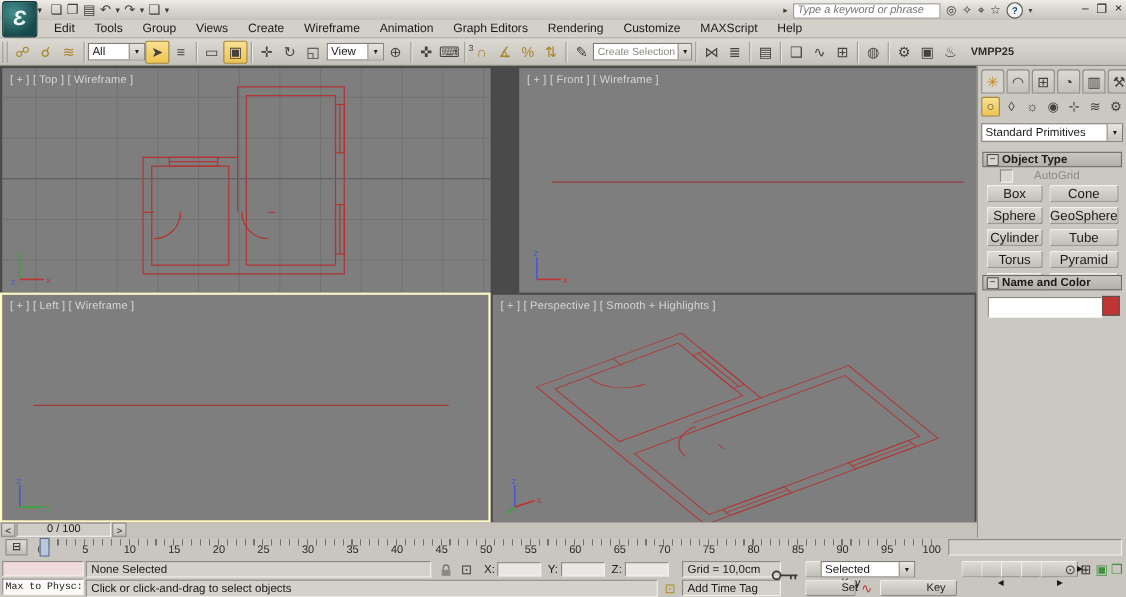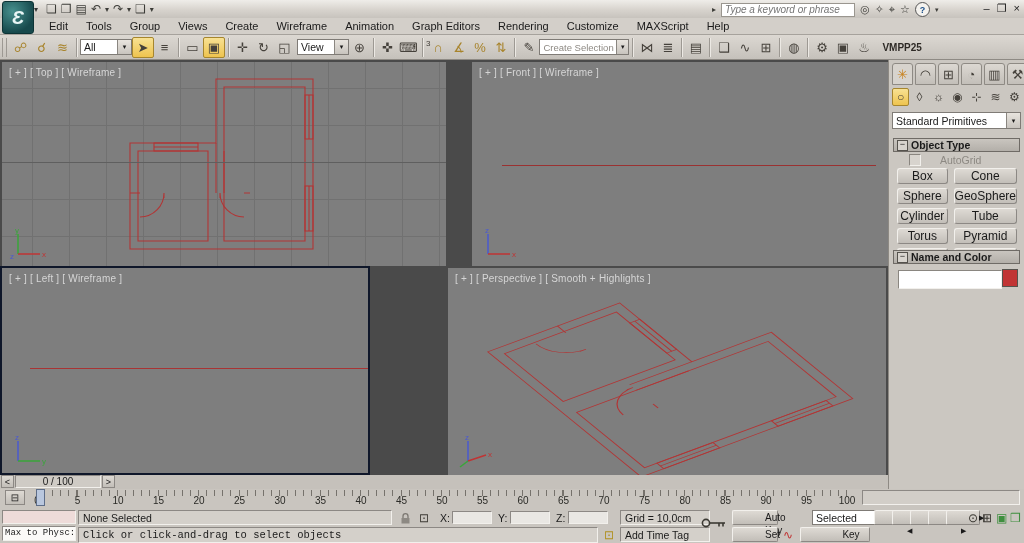--- a/index.html
+++ b/index.html
@@ -35,21 +35,21 @@
   .dd .val{overflow:hidden;white-space:nowrap;}
   .ws-label{font-size:10px;font-weight:bold;color:#2e2a26;margin-left:8px;}
   .sup3{font-size:8px;margin-right:-3px;margin-top:-8px;color:#45413b;}
 
   
   .vp-area{position:absolute;left:0;top:60px;width:888px;height:415px;background:#4a4a4a;}
   .vp{position:absolute;background:#7e7e7e;overflow:hidden;}
   .vp-grid{background-image:linear-gradient(to right,#717171 1px,transparent 1px),linear-gradient(to bottom,#717171 1px,transparent 1px);background-size:37px 37px;background-position:-7px -11px;}
   #vp-top{left:2px;top:2px;width:444px;height:204px;}
   #vp-front{left:472px;top:2px;width:438px;height:204px;}
-  #vp-left{left:0px;top:206px;width:370px;height:209px;border:2px solid #0f172a;box-sizing:border-box;}
+  #vp-left{left:0px;top:206px;width:446px;height:209px;border:2px solid #fef9c3;box-sizing:border-box;}
   #vp-persp{left:448px;top:208px;width:438px;height:207px;}
   .vp-label{position:absolute;left:7px;top:5px;color:#d6d6d6;font-size:10px;letter-spacing:.2px;z-index:3;}
   .major-h{position:absolute;left:0;right:0;height:1px;background:#5f5f5f;}
   .redline{position:absolute;height:1px;background:#9a3131;}
   .tripod{position:absolute;left:8px;bottom:6px;z-index:3;}
 
   
   .cpanel{position:absolute;left:888px;top:60px;width:136px;height:430px;background:#cbc7c1;border-left:1px solid #8e8a84;box-sizing:border-box;}
   .cp-tabs{position:absolute;left:3px;top:3px;display:flex;gap:2px;}
   .cp-tab{width:19px;height:20px;display:flex;align-items:center;justify-content:center;font-size:13px;color:#45413b;background:linear-gradient(#dcd8d2,#c3bfb9);border:1px solid #8e8a84;border-radius:3px 3px 0 0;}
@@ -395,21 +395,21 @@
       </div>
     <div class="slider-handle"></div>
     <div class="ruler-rightbox"></div>
   </div>
 
   <div class="statusbar">
     <div class="sunken minilistener-pink"></div>
     <div class="sunken minilistener-white">Max to Physc:</div>
 
     <div class="sunken" style="left:78px;top:2px;width:314px;height:15px;padding:1px 4px;">None Selected</div>
-    <div class="sunken" style="left:78px;top:19px;width:520px;height:16px;padding:1px 4px;font-family:Liberation Mono, monospace;">Click or click-and-drag to select objects</div>
+    <div class="sunken" style="left:78px;top:19px;width:520px;height:16px;padding:1px 4px;">Click or click-and-drag to select objects</div>
 
     <svg style="position:absolute;left:399px;top:4px;" width="13" height="13">
       <path d="M4,6 V4.2 a2.5,2.5 0 0 1 5,0 V6" fill="none" stroke="#7c7872" stroke-width="1.3"></path>
       <rect x="2.5" y="6" width="8" height="5.5" fill="#8d8983"></rect>
     </svg>
     <span class="navico" style="left:419px;top:3px;">⊡</span>
 
     <span class="lbl" style="left:440px;top:4px;">X:</span>
     <input class="field" style="left: 452px; top: 3px; width: 40px;">
     <span class="lbl" style="left:498px;top:4px;">Y:</span>
@@ -424,21 +424,21 @@
     <svg style="position:absolute;left:700px;top:8px;" width="28" height="14">
       <circle cx="6" cy="7" r="3.6" fill="none" stroke="#3c3a34" stroke-width="1.6"></circle>
       <line x1="9.5" y1="7" x2="25" y2="7" stroke="#3c3a34" stroke-width="1.6"></line>
       <line x1="19" y1="7" x2="19" y2="10.5" stroke="#3c3a34" stroke-width="1.6"></line>
       <line x1="23" y1="7" x2="23" y2="10.5" stroke="#3c3a34" stroke-width="1.6"></line>
     </svg>
 
     <div class="raised" style="left:732px;top:2px;width:46px;height:15px;line-height:13px;">Auto Key</div>
     <div class="raised" style="left:732px;top:19px;width:46px;height:15px;line-height:13px;">Set Key</div>
 
-    <div class="dd" style="position:absolute;left:812px;top:2px;width:86px;height:15px;">
+    <div class="dd" style="position:absolute;left:746px;top:2px;width:86px;height:15px;">
       <span class="val">Selected</span>
       <span class="arrow">▾</span>
     </div>
     <span class="navico" style="left:783px;top:20px;color:#c03434;">∿</span>
     <div class="raised" style="left:800px;top:19px;width:70px;height:15px;line-height:13px;">Key Filters...</div>
 
     <div class="raised playbtn" style="left:874px;top:2px;">|◀</div>
     <div class="raised playbtn" style="left:892px;top:2px;">◀|</div>
     <div class="raised playbtn" style="left:910px;top:2px;">▶</div>
     <div class="raised playbtn" style="left:928px;top:2px;">|▶</div>

